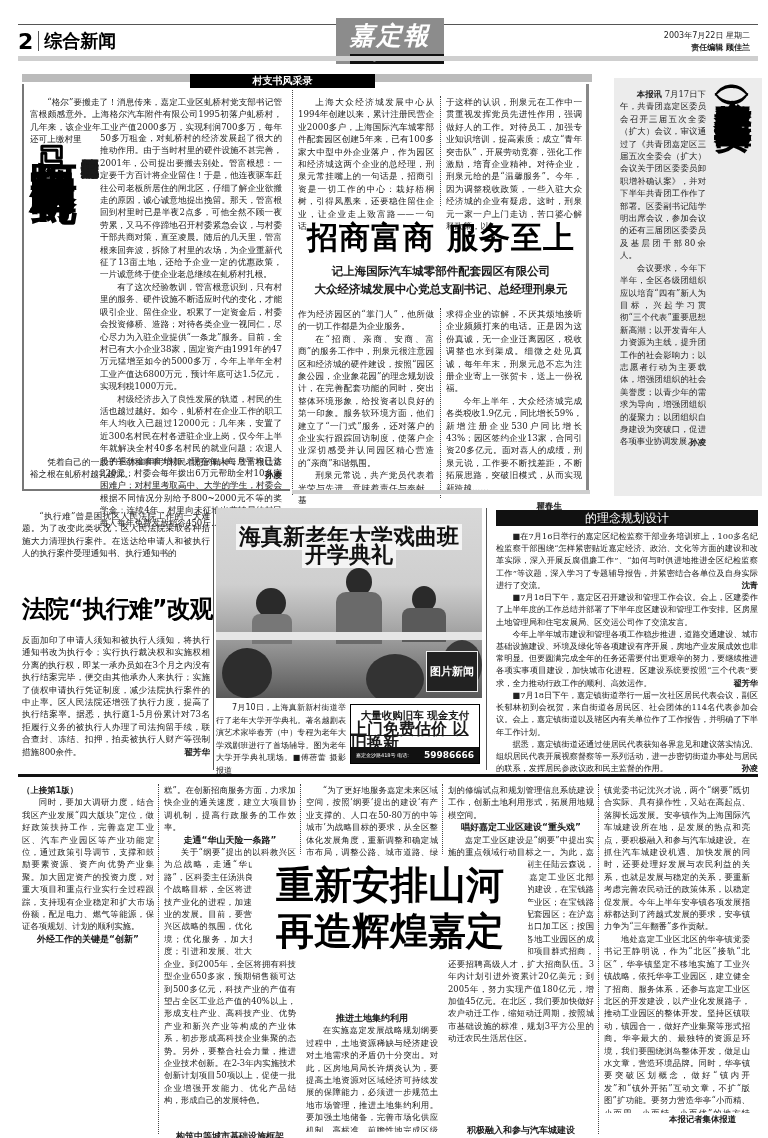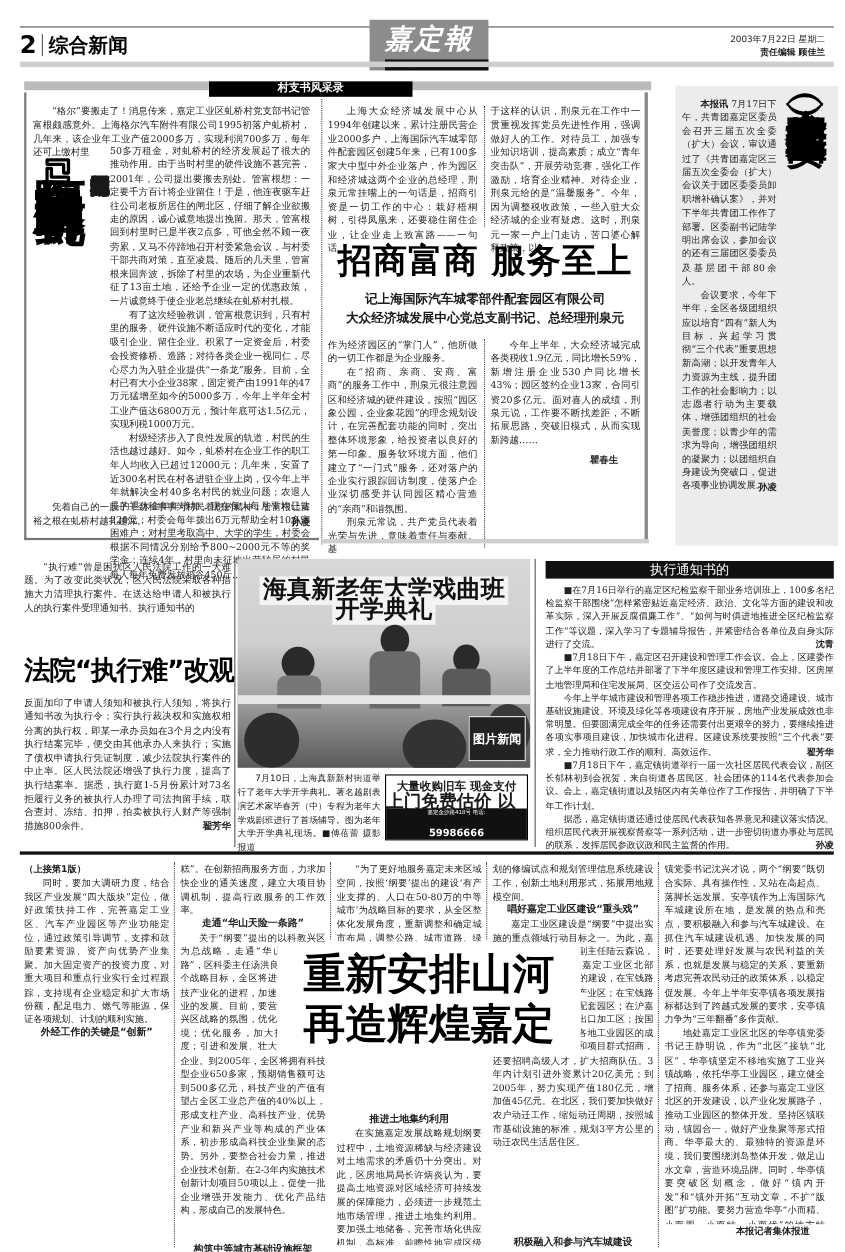--- a/index.html
+++ b/index.html
@@ -70,20 +70,21 @@
   <div>记上海国际汽车城零部件配套园区有限公司</div>
   <div>大众经济城发展中心党总支副书记、总经理刑泉元</div>
 </div>
 <div class="abs txt" style="left:298px;top:308px;width:136px;">
   <p class="noindent">作为经济园区的“掌门人”，他所做的一切工作都是为企业服务。</p>
   <p>在“招商、亲商、安商、富商”的服务工作中，刑泉元很注意园区和经济城的硬件建设，按照“园区象公园，企业象花园”的理念规划设计，在完善配套功能的同时，突出整体环境形象，给投资者以良好的第一印象。服务软环境方面，他们建立了“一门式”服务，还对落户的企业实行跟踪回访制度，使落户企业深切感受并认同园区精心营造的“亲商”和谐氛围。</p>
   <p>刑泉元常说，共产党员代表着光荣与先进，意味着责任与奉献。基</p>
 </div>
 <div class="abs dotv" style="left:440px;top:308px;height:190px;"></div>
 <div class="abs txt" style="left:446px;top:308px;width:136px;">
+  <p class="noindent">求得企业的谅解，不厌其烦地接听企业频频打来的电话。正是因为这份真诚，无一企业迁离园区，税收调整也水到渠成。细微之处见真诚，每年年末，刑泉元总不忘为注册企业寄上一张贺卡，送上一份祝福。</p>
   <p>今年上半年，大众经济城完成各类税收1.9亿元，同比增长59%，新增注册企业530户同比增长43%；园区签约企业13家，合同引资20多亿元。面对喜人的成绩，刑泉元说，工作要不断找差距，不断拓展思路，突破旧模式，从而实现新跨越……</p>
   <div class="byline" style="margin-top:6px;margin-right:20px;">瞿春生</div>
 </div>
 <div class="abs" style="left:586px;top:84px;width:3px;height:408px;background:#888;"></div>
 <div class="abs gray-bar" style="left:292px;top:490px;width:298px;height:4px;"></div>
 
 <div class="abs" style="left:614px;top:78px;width:148px;height:418px;background:#ececec;"></div>
 <div class="abs txt" style="left:620px;top:88px;width:86px;font-size:8.4px;">
   <p style="text-indent:2em;"><span class="bold sans">本报讯</span> <span>7月17日下午，共青团嘉定区委员会召开三届五次全委（扩大）会议，审议通过了《共青团嘉定区三届五次全委会（扩大）会议关于团区委委员卸职增补确认案》，并对下半年共青团工作作了部署。区委副书记陆学明出席会议，参加会议的还有三届团区委委员及基层团干部80余人。</span></p>
   <p>会议要求，今年下半年，全区各级团组织应以培育“四有”新人为目标，兴起学习贯彻“三个代表”重要思想新高潮；以开发青年人力资源为主线，提升团工作的社会影响力；以志愿者行动为主要载体，增强团组织的社会美誉度；以青少年的需求为导向，增强团组织的凝聚力；以团组织自身建设为突破口，促进各项事业协调发展。</p>
@@ -120,28 +121,28 @@
   <div class="abs" style="left:150px;top:146px;width:58px;height:50px;border-radius:50%;background:#333;"></div>
   <div class="abs" style="left:226px;top:132px;width:40px;height:50px;border-radius:50%;background:#3a3a3a;"></div>
   <div class="abs sans bold" style="right:4px;bottom:6px;background:#222;color:#fff;font-size:11px;line-height:15px;padding:12px 3px;border:1px solid #eee;">图片新闻</div>
 </div>
 <div class="abs sans" style="left:216px;top:702px;width:130px;font-size:8px;line-height:12.5px;font-weight:normal;text-indent:2em;text-align:justify;">7月10日，上海真新新村街道举行了老年大学开学典礼。著名越剧表演艺术家毕春芳（中）专程为老年大学戏剧班进行了首场辅导。图为老年大学开学典礼现场。■傅蓓蕾 摄影报道</div>
 
 <div class="abs" style="left:350px;top:704px;width:130px;height:60px;border:1px solid #000;">
   <div class="sans bold" style="font-size:10.5px;line-height:14px;text-align:center;margin-top:3px;">大量收购旧车 现金支付</div>
   <div class="sans bold" style="font-size:16px;line-height:14px;text-align:left;text-decoration:underline;">上门免费估价 以旧换新</div>
   <div class="sans bold" style="font-size:6px;line-height:10px;text-align:center;letter-spacing:1px;">上海龙飞汽车销售有限公司</div>
-  <div style="position:absolute;left:0;right:0;bottom:0;height:28px;background:#111;color:#fff;display:flex;justify-content:space-between;align-items:center;padding:0 5px;flex-direction:column;">
+  <div style="position:absolute;left:0;right:0;bottom:0;height:16px;background:#111;color:#fff;display:flex;justify-content:space-between;align-items:center;padding:0 5px;">
     <span class="sans" style="font-size:5px;">嘉定金沙路418号 电话:</span>
     <span class="sans bold" style="font-size:9px;">59986666</span>
   </div>
 </div>
 
 <div class="abs" style="left:486px;top:508px;width:1px;height:262px;background:#555;"></div>
-<div class="abs sans" style="left:496px;top:510px;width:262px;height:16px;background:#111;color:#fff;font-size:12px;line-height:16px;text-align:center;">执行通知书的</div>
+<div class="abs sans" style="left:496px;top:510px;width:262px;height:16px;background:#111;color:#fff;font-size:12px;line-height:16px;text-align:center;">的理念规划设计</div>
 <div class="abs txt" style="left:496px;top:530px;width:262px;font-size:8.2px;line-height:12.2px;">
   <p>■在7月16日举行的嘉定区纪检监察干部业务培训班上，100多名纪检监察干部围绕“怎样紧密贴近嘉定经济、政治、文化等方面的建设和改革实际，深入开展反腐倡廉工作”、“如何与时俱进地推进全区纪检监察工作”等议题，深入学习了专题辅导报告，并紧密结合各单位及自身实际进行了交流。</p>
   <div class="byline" style="margin-top:-12px;">沈青</div>
   <p>■7月18日下午，嘉定区召开建设和管理工作会议。会上，区建委作了上半年度的工作总结并部署了下半年度区建设和管理工作安排。区房屋土地管理局和住宅发展局、区交运公司作了交流发言。</p>
   <p>今年上半年城市建设和管理各项工作稳步推进，道路交通建设、城市基础设施建设、环境及绿化等各项建设有序开展，房地产业发展成效也非常明显。但要圆满完成全年的任务还需要付出更艰辛的努力，要继续推进各项实事项目建设，加快城市化进程。区建设系统要按照“三个代表”要求，全力推动行政工作的顺利、高效运作。</p>
   <div class="byline" style="margin-top:-12px;">翟芳华</div>
   <p>■7月18日下午，嘉定镇街道举行一届一次社区居民代表会议，副区长郁林初到会祝贺，来自街道各居民区、社会团体的114名代表参加会议。会上，嘉定镇街道以及辖区内有关单位作了工作报告，并明确了下半年工作计划。</p>
   <p>据悉，嘉定镇街道还通过使居民代表获知各界意见和建议落实情况、组织居民代表开展视察督察等一系列活动，进一步密切街道办事处与居民的联系，发挥居民参政议政和民主监督的作用。</p>
   <div class="byline" style="margin-top:-12px;">孙凌</div>
 </div>

